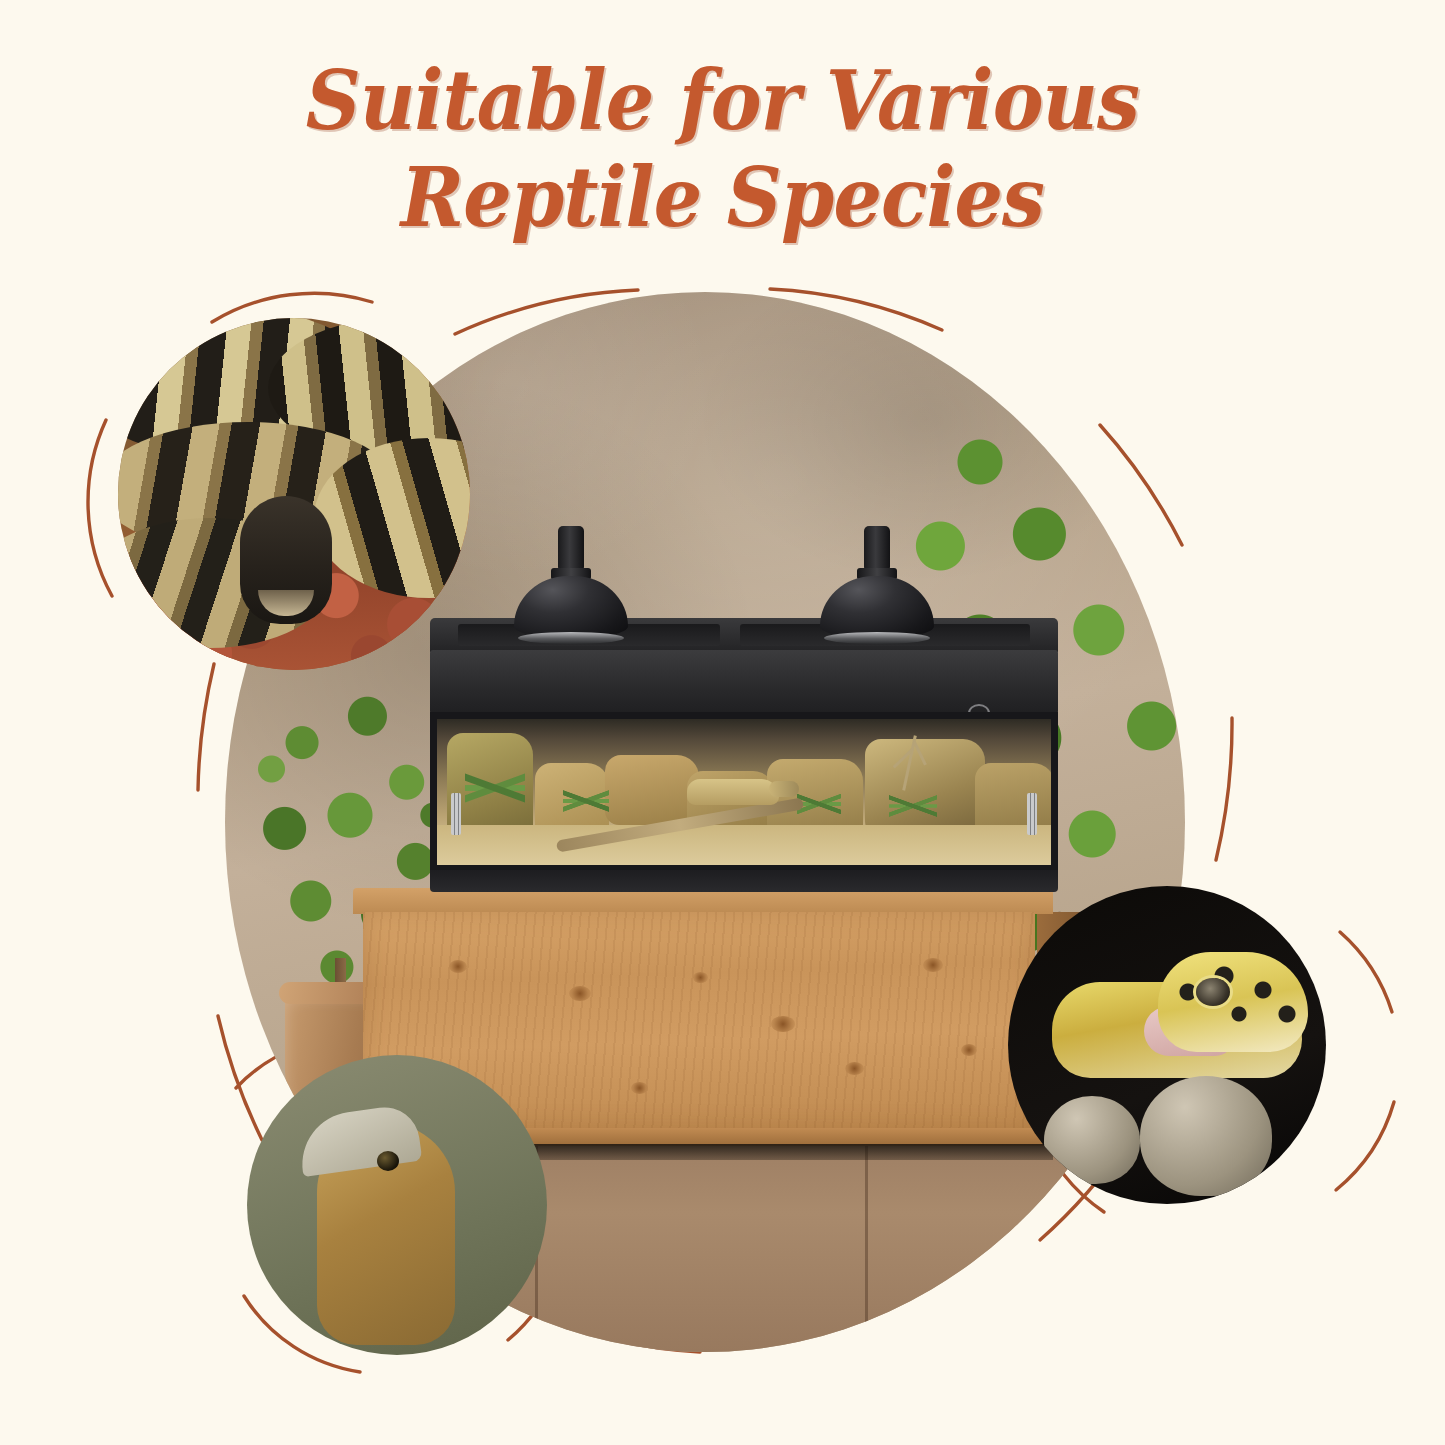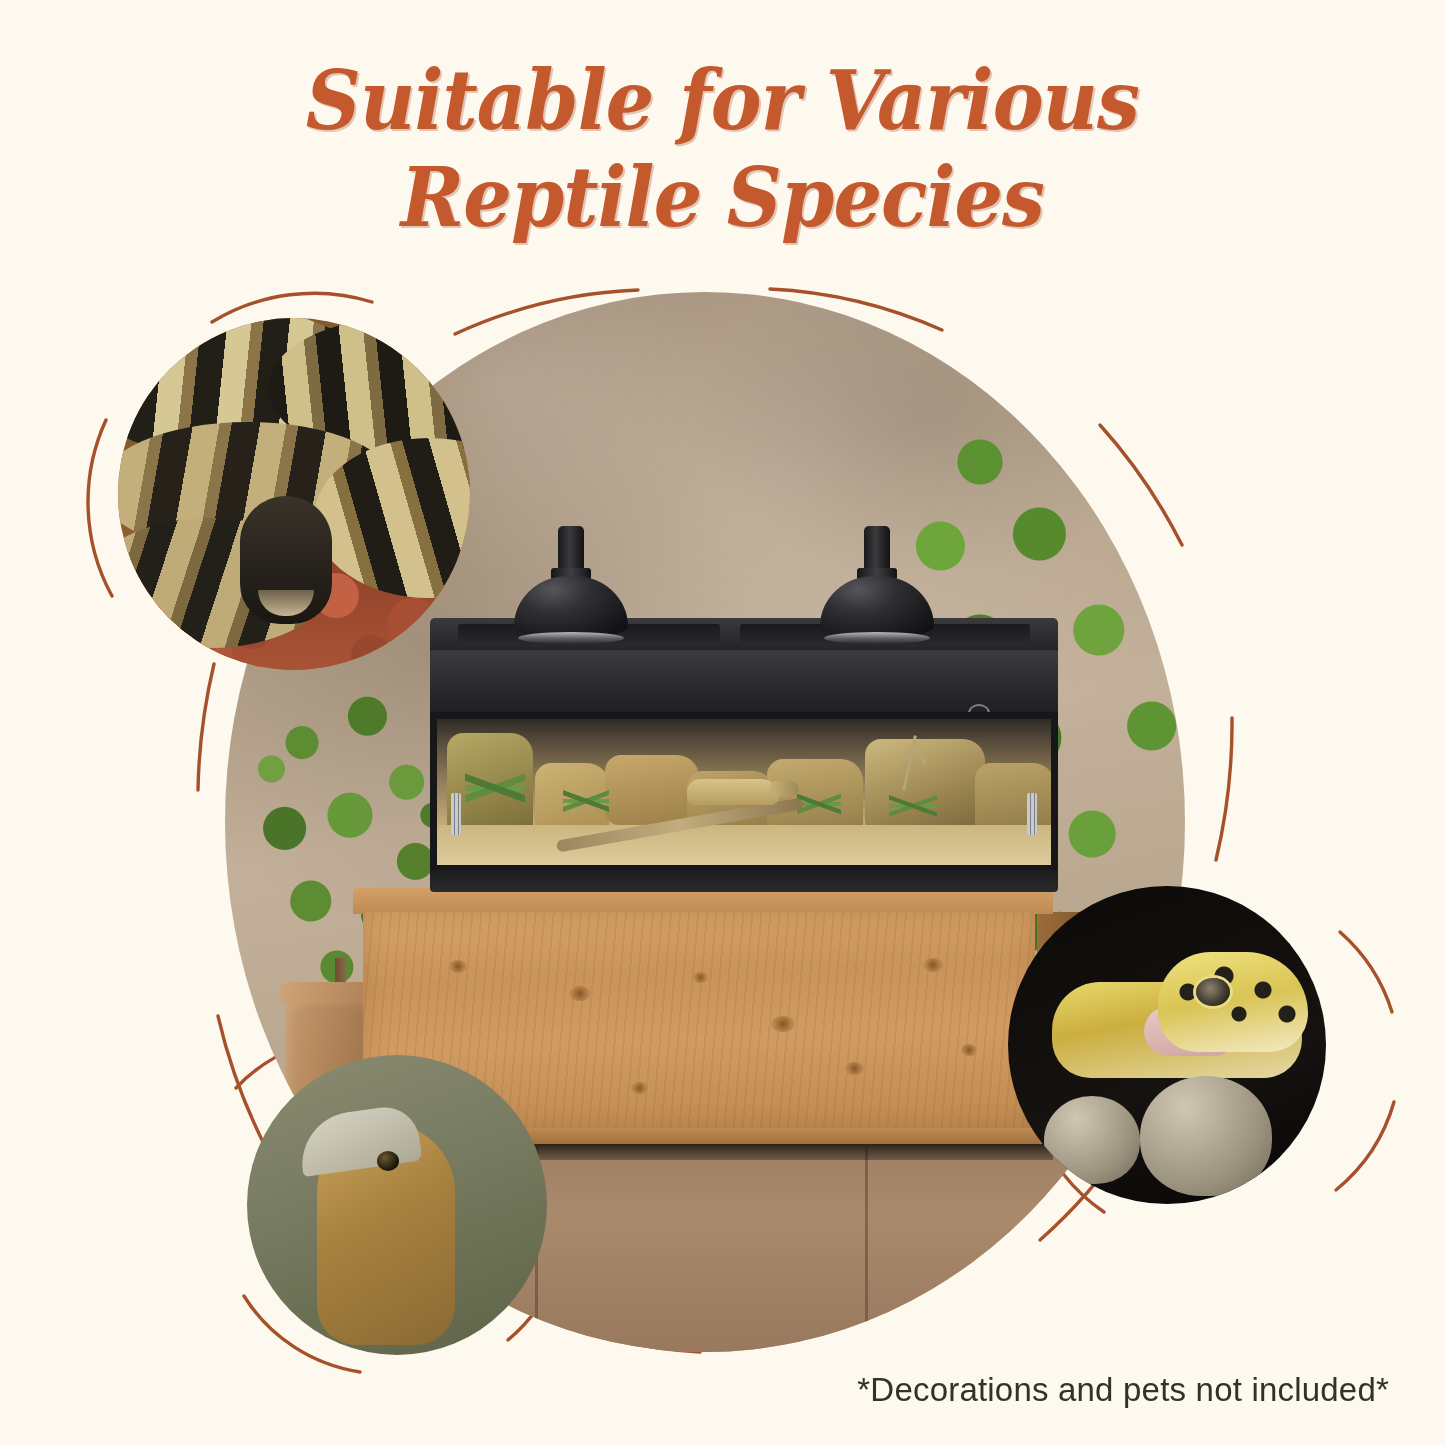--- a/index.html
+++ b/index.html
@@ -492,15 +492,14 @@
   <div class="chip lg">
     <div class="bg"></div>
     <div class="body"></div>
     <div class="snout"></div>
     <div class="head"></div>
     <div class="eye"></div>
     <div class="stoneB"></div>
     <div class="stoneA"></div>
   </div>
 
-  <div class="footnote">*Decorations and pets not included*</div>
 
 </div>
 
 </body></html>

